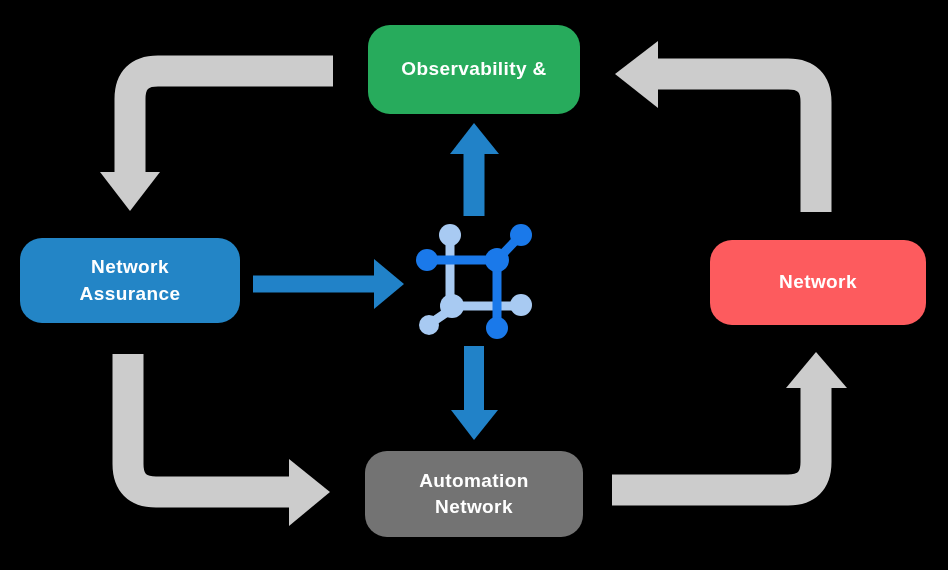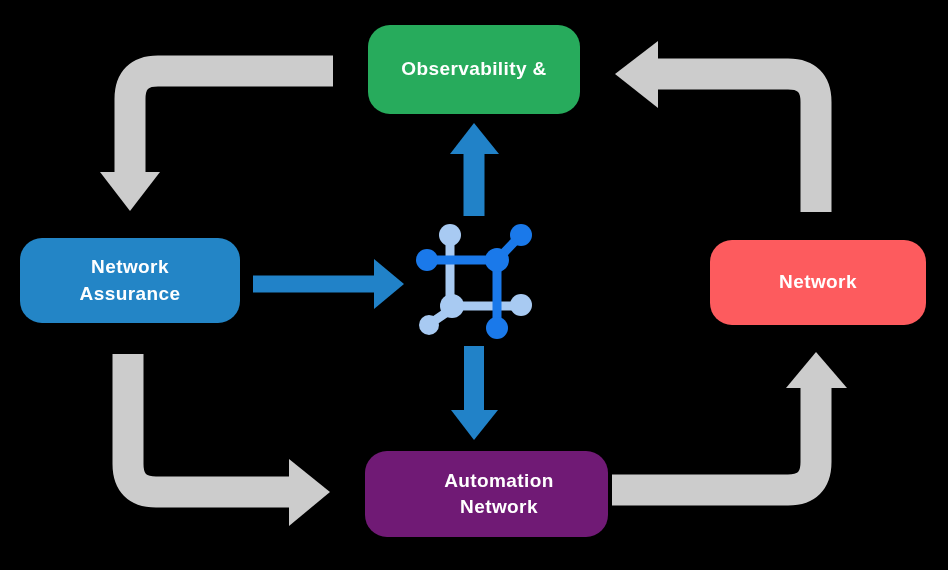--- a/index.html
+++ b/index.html
@@ -101,18 +101,18 @@
 
   <div class="node node-netops" style="background-color: rgb(35, 133, 198);">
     <span>Network</span>
     <span>Assurance</span>
   </div>
 
   <div class="node node-netinfra" style="background-color: rgb(253, 91, 94);">
     <span>Network</span>
   </div>
 
-  <div class="node node-autotool" style="background-color: #701a75; padding-left: 25px;">
+  <div class="node node-autotool" style="background-color: #737373;">
     <span>Automation</span>
     <span>Network</span>
   </div>
 
 </div>
 
 </body></html>

